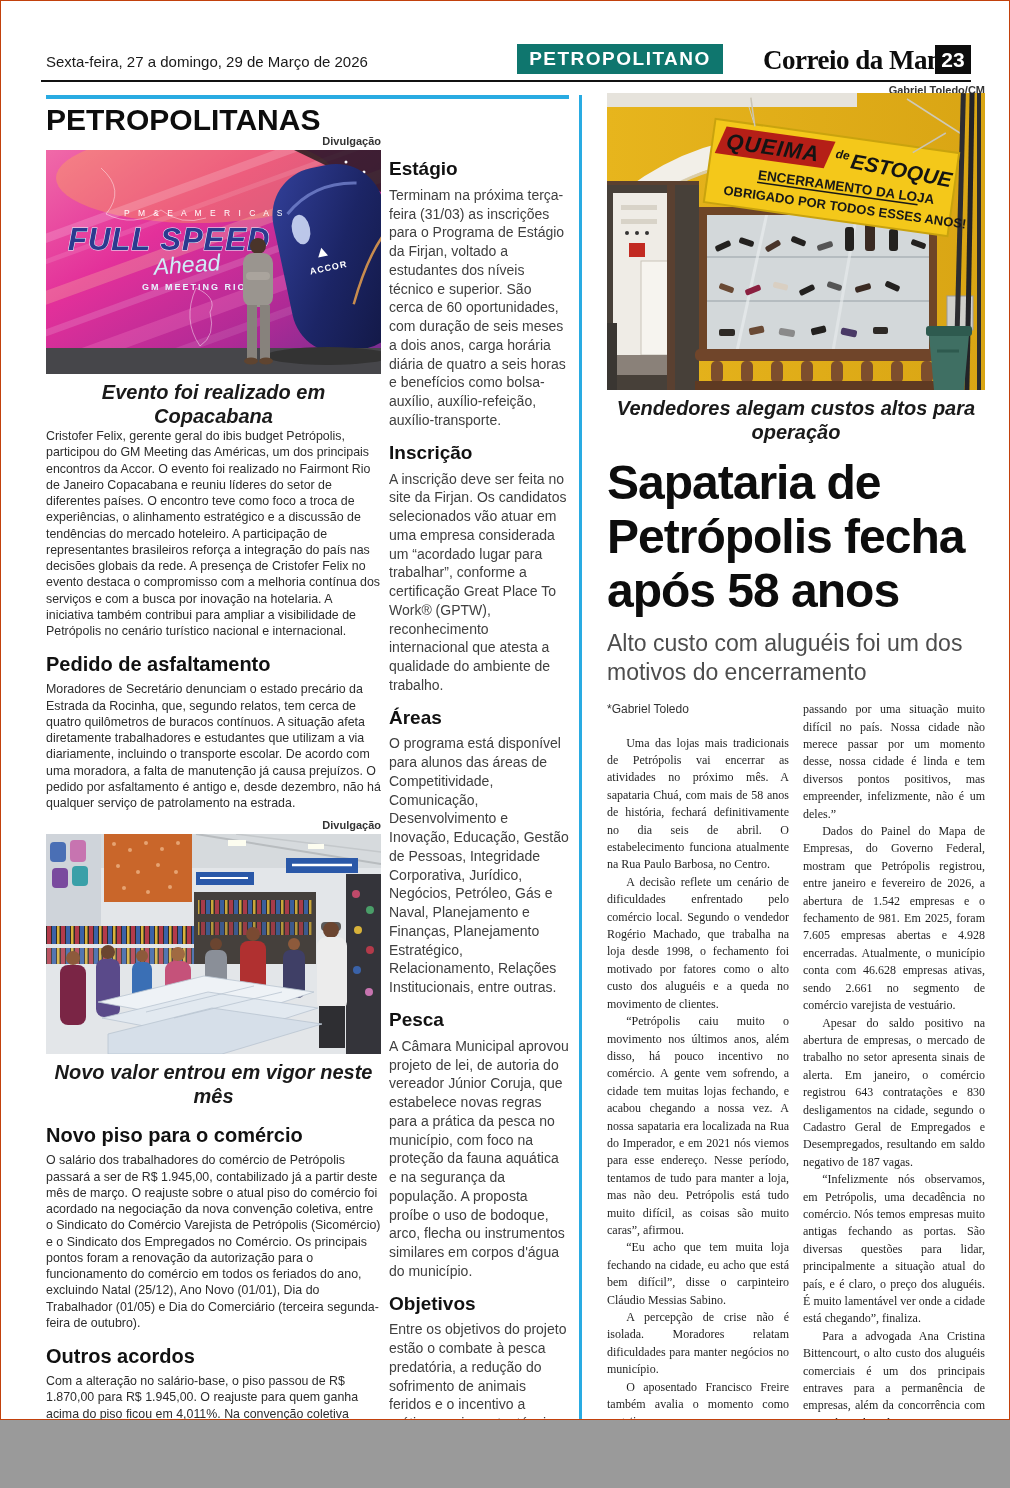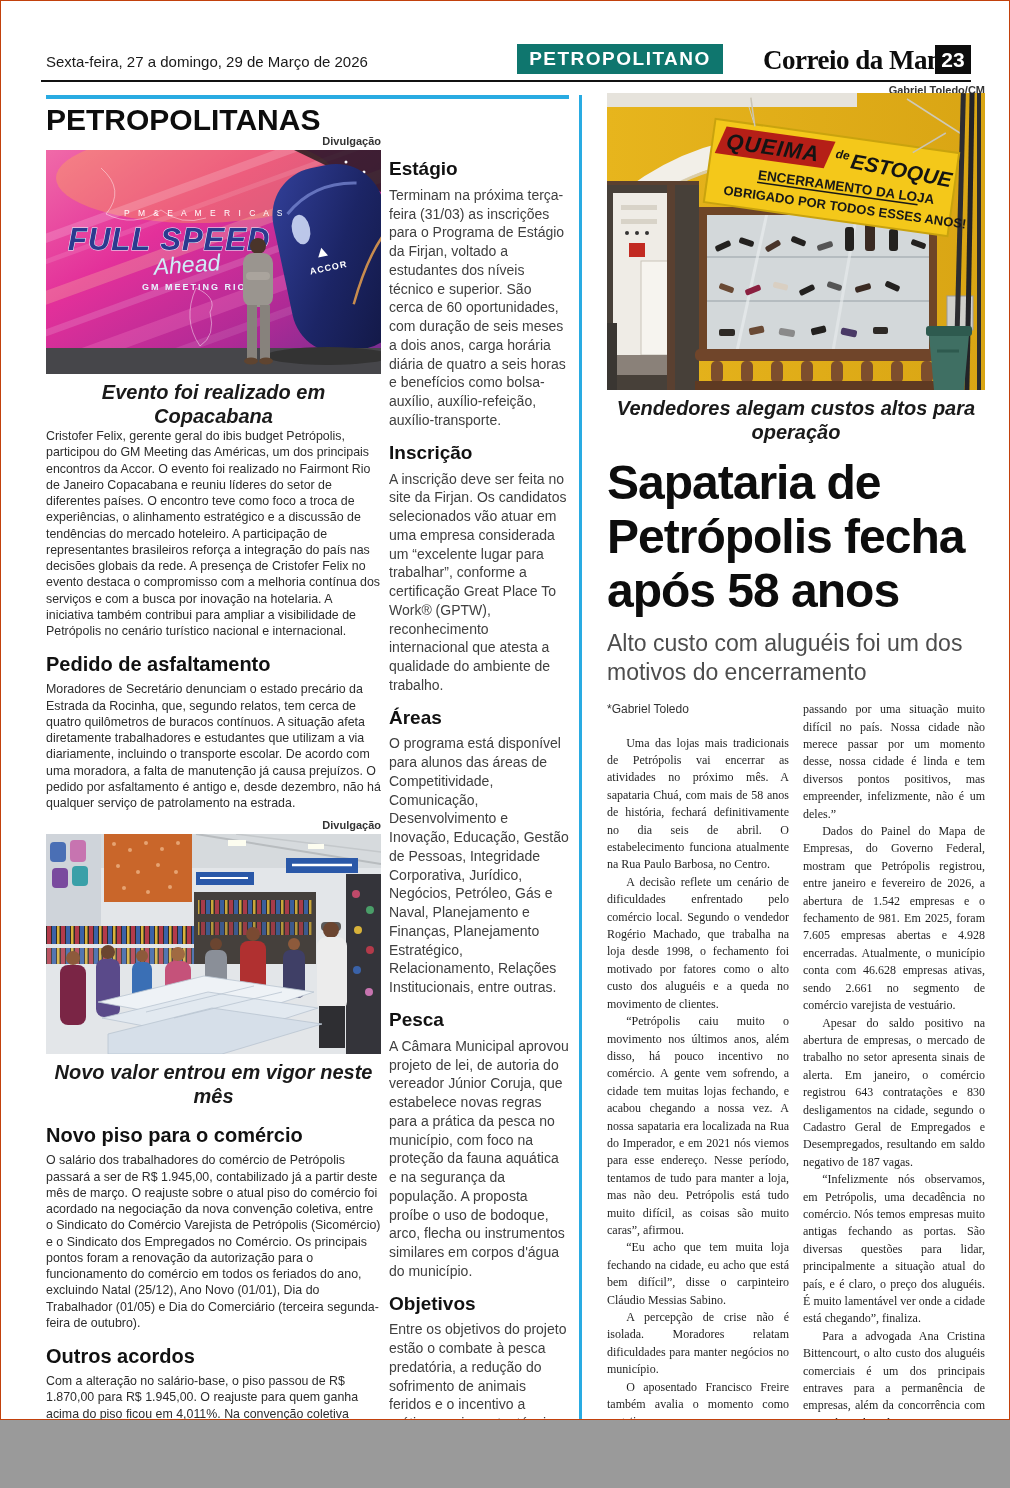--- a/index.html
+++ b/index.html
@@ -217,21 +217,21 @@
     <h3 class="hl2" style="margin-top:16px;">Novo piso para o comércio</h3>
     <p class="body-sans">O salário dos trabalhadores do comércio de Petrópolis passará a ser de R$ 1.945,00, contabilizado já a partir deste mês de março. O reajuste sobre o atual piso do comércio foi acordado na negociação da nova convenção coletiva, entre o Sindicato do Comércio Varejista de Petrópolis (Sicomércio) e o Sindicato dos Empregados no Comércio. Os principais pontos foram a renovação da autorização para o funcionamento do comércio em todos os feriados do ano, excluindo Natal (25/12), Ano Novo (01/01), Dia do Trabalhador (01/05) e Dia do Comerciário (terceira segunda-feira de outubro).</p>
     <h3 class="hl2">Outros acordos</h3>
     <p class="body-sans">Com a alteração no salário-base, o piso passou de R$ 1.870,00 para R$ 1.945,00. O reajuste para quem ganha acima do piso ficou em 4,011%. Na convenção coletiva também ficou acertado que as lojas poderão abrir em todos os feriados do ano, além da flexibilização total da semana-inglesa, mediante a homologação do termo de funcionamento nos dois sindicatos - patronal (Sicomércio) e dos funcionários.</p>
   </div>
 
   <div class="col-b">
     <h3 class="hl3">Estágio</h3>
     <p class="body-mid">Terminam na próxima terça-feira (31/03) as inscrições para o Programa de Estágio da Firjan, voltado a estudantes dos níveis técnico e superior. São cerca de 60 oportunidades, com duração de seis meses a dois anos, carga horária diária de quatro a seis horas e benefícios como bolsa-auxílio, auxílio-refeição, auxílio-transporte.</p>
     <h3 class="hl3">Inscrição</h3>
-    <p class="body-mid">A inscrição deve ser feita no site da Firjan. Os candidatos selecionados vão atuar em uma empresa considerada um “excelente lugar para trabalhar”, conforme a certificação Great Place To Work® (GPTW), reconhecimento internacional que atesta a qualidade do ambiente de trabalho.</p>
+    <p class="body-mid">A inscrição deve ser feita no site da Firjan. Os candidatos selecionados vão atuar em uma empresa considerada um “acordado lugar para trabalhar”, conforme a certificação Great Place To Work® (GPTW), reconhecimento internacional que atesta a qualidade do ambiente de trabalho.</p>
     <h3 class="hl3">Áreas</h3>
     <p class="body-mid">O programa está disponível para alunos das áreas de Competitividade, Comunicação, Desenvolvimento e Inovação, Educação, Gestão de Pessoas, Integridade Corporativa, Jurídico, Negócios, Petróleo, Gás e Naval, Planejamento e Finanças, Planejamento Estratégico, Relacionamento, Relações Institucionais, entre outras.</p>
     <h3 class="hl3">Pesca</h3>
     <p class="body-mid">A Câmara Municipal aprovou projeto de lei, de autoria do vereador Júnior Coruja, que estabelece novas regras para a prática da pesca no município, com foco na proteção da fauna aquática e na segurança da população. A proposta proíbe o uso de bodoque, arco, flecha ou instrumentos similares em corpos d'água do município.</p>
     <h3 class="hl3">Objetivos</h3>
     <p class="body-mid">Entre os objetivos do projeto estão o combate à pesca predatória, a redução do sofrimento de animais feridos e o incentivo a práticas mais sustentáveis, como a pesca esportiva na modalidade “pesque e solte”. Além disso, o projeto também busca garantir mais segurança para frequentadores dos espaços.</p>
     <h3 class="hl3">Mudança</h3>
     <p class="body-mid">O 26º Batalhão de Polícia Militar anunciou a chegada do novo comandante, o tenente-coronel Vitor William Cortes Leite. Com experiência operacional e estratégica na corporação, ele assume o comando com a missão de reforçar a segurança e dar continuidade às ações da unidade em Petrópolis.</p>
   </div>
 

